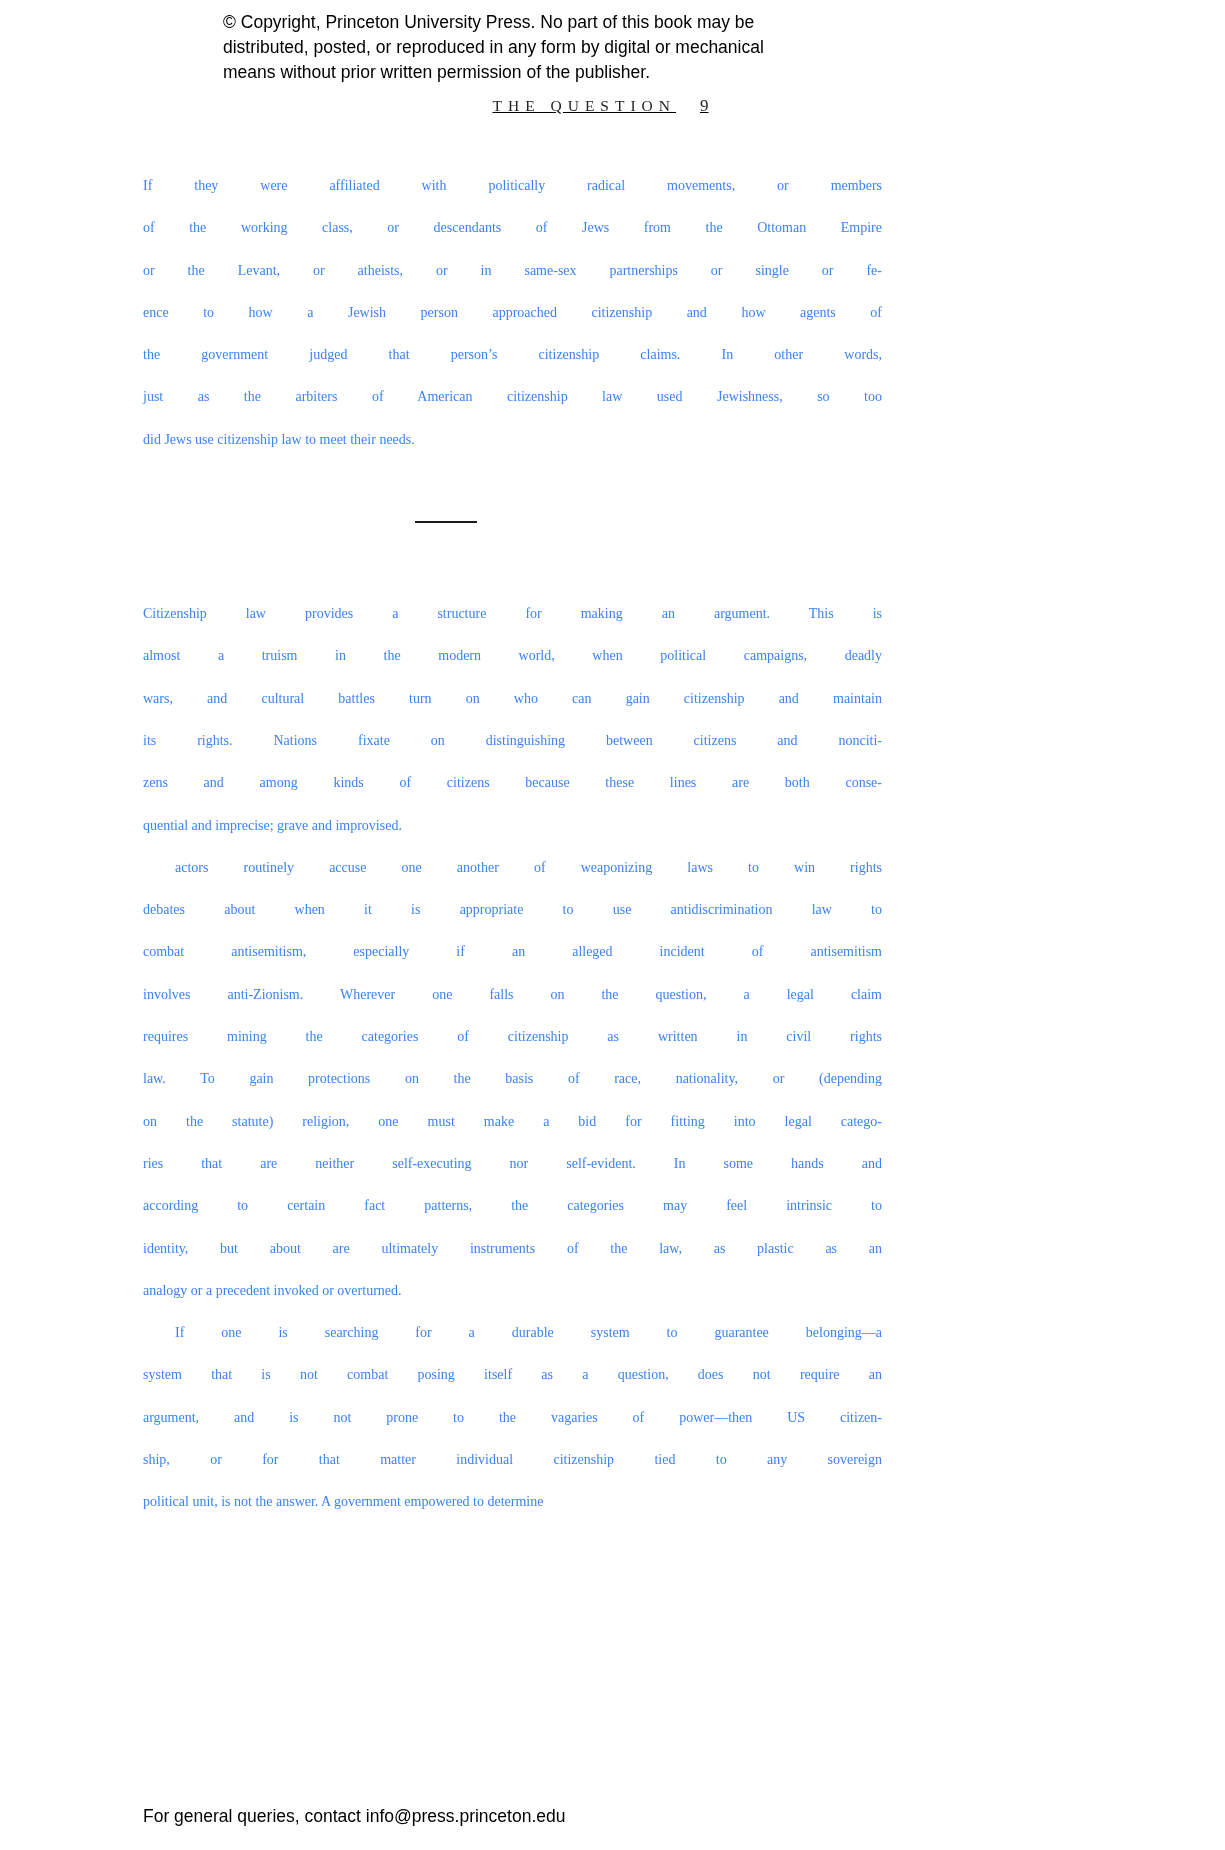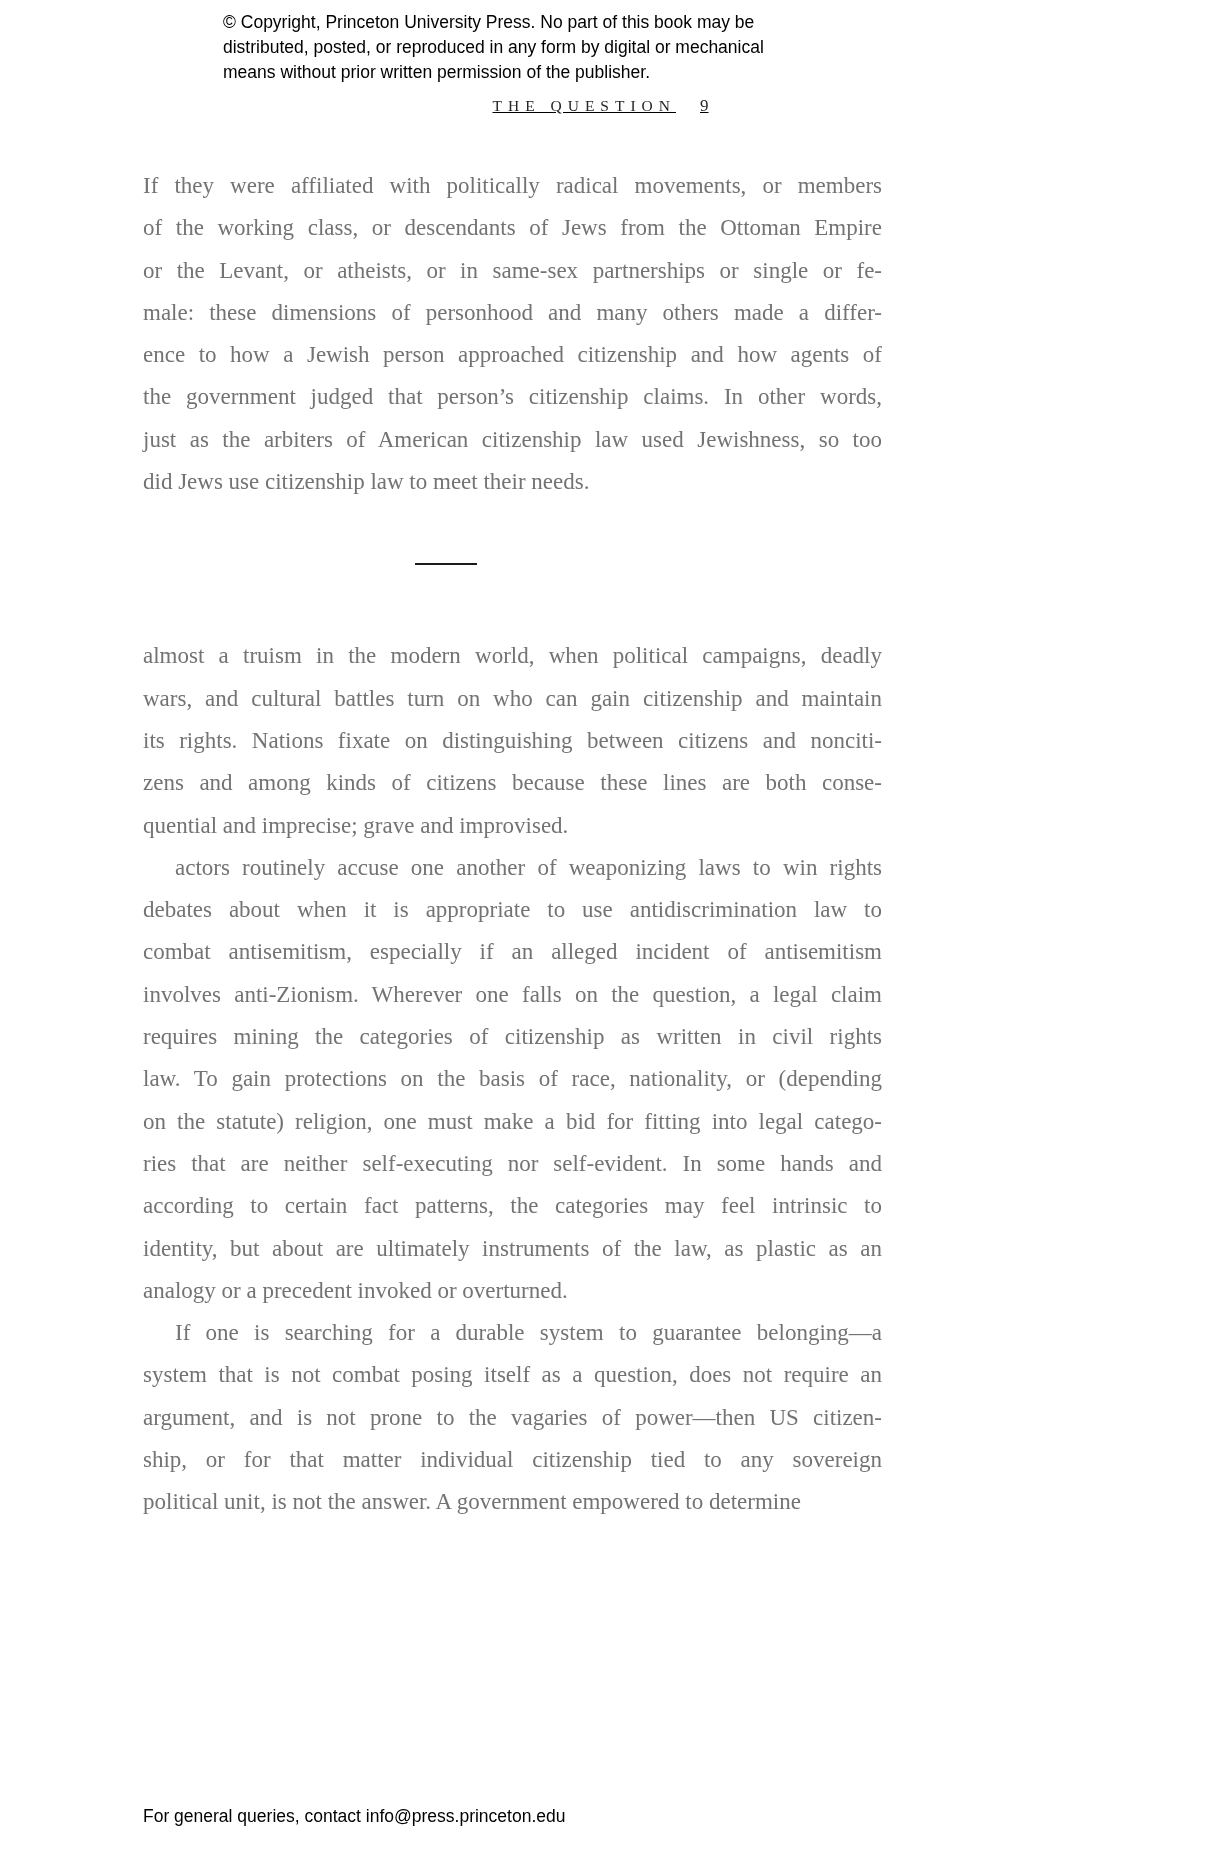--- a/index.html
+++ b/index.html
@@ -44,23 +44,23 @@
     font-size: 17px;
     margin-left: 24px;
     color: #242424;
   }
   .body-text {
     position: absolute;
     left: 143px;
     top: 165px;
     width: 739px;
     font-family: "Liberation Serif", "DejaVu Serif", serif;
-    font-size: 23px;
+    font-size: 14px;
     line-height: 42.3px;
-    color: #737373;
+    color: #3b82f6;
   }
   .line {
     text-align: justify;
     text-align-last: justify;
     text-justify: inter-word;
     white-space: normal;
   }
   .line-last {
     text-align-last: left;
   }
@@ -97,28 +97,28 @@
 
   <div class="running-head">
     <span class="rh-title">THE QUESTION</span><span class="rh-num">9</span>
   </div>
 
   <div class="body-text">
       <div class="para">
         <div class="line">If they were affiliated with politically radical movements, or members</div>
         <div class="line">of the working class, or descendants of Jews from the Ottoman Empire</div>
         <div class="line">or the Levant, or atheists, or in same-sex partnerships or single or fe-</div>
-        <div class="line">male: these dimensions of personhood and many others made a differ-</div>
         <div class="line">ence to how a Jewish person approached citizenship and how agents of</div>
         <div class="line">the government judged that person’s citizenship claims. In other words,</div>
         <div class="line">just as the arbiters of American citizenship law used Jewishness, so too</div>
         <div class="line line-last">did Jews use citizenship law to meet their needs.</div>
       </div>
       <div class="divider"></div>
       <div class="para">
+        <div class="line">Citizenship law provides a structure for making an argument. This is</div>
         <div class="line">almost a truism in the modern world, when political campaigns, deadly</div>
         <div class="line">wars, and cultural battles turn on who can gain citizenship and maintain</div>
         <div class="line">its rights. Nations fixate on distinguishing between citizens and nonciti-</div>
         <div class="line">zens and among kinds of citizens because these lines are both conse-</div>
         <div class="line line-last">quential and imprecise; grave and improvised.</div>
       </div>
       <div class="para para-indent">
         <div class="line">actors routinely accuse one another of weaponizing laws to win rights</div>
         <div class="line">debates about when it is appropriate to use antidiscrimination law to</div>
         <div class="line">combat antisemitism, especially if an alleged incident of antisemitism</div>

